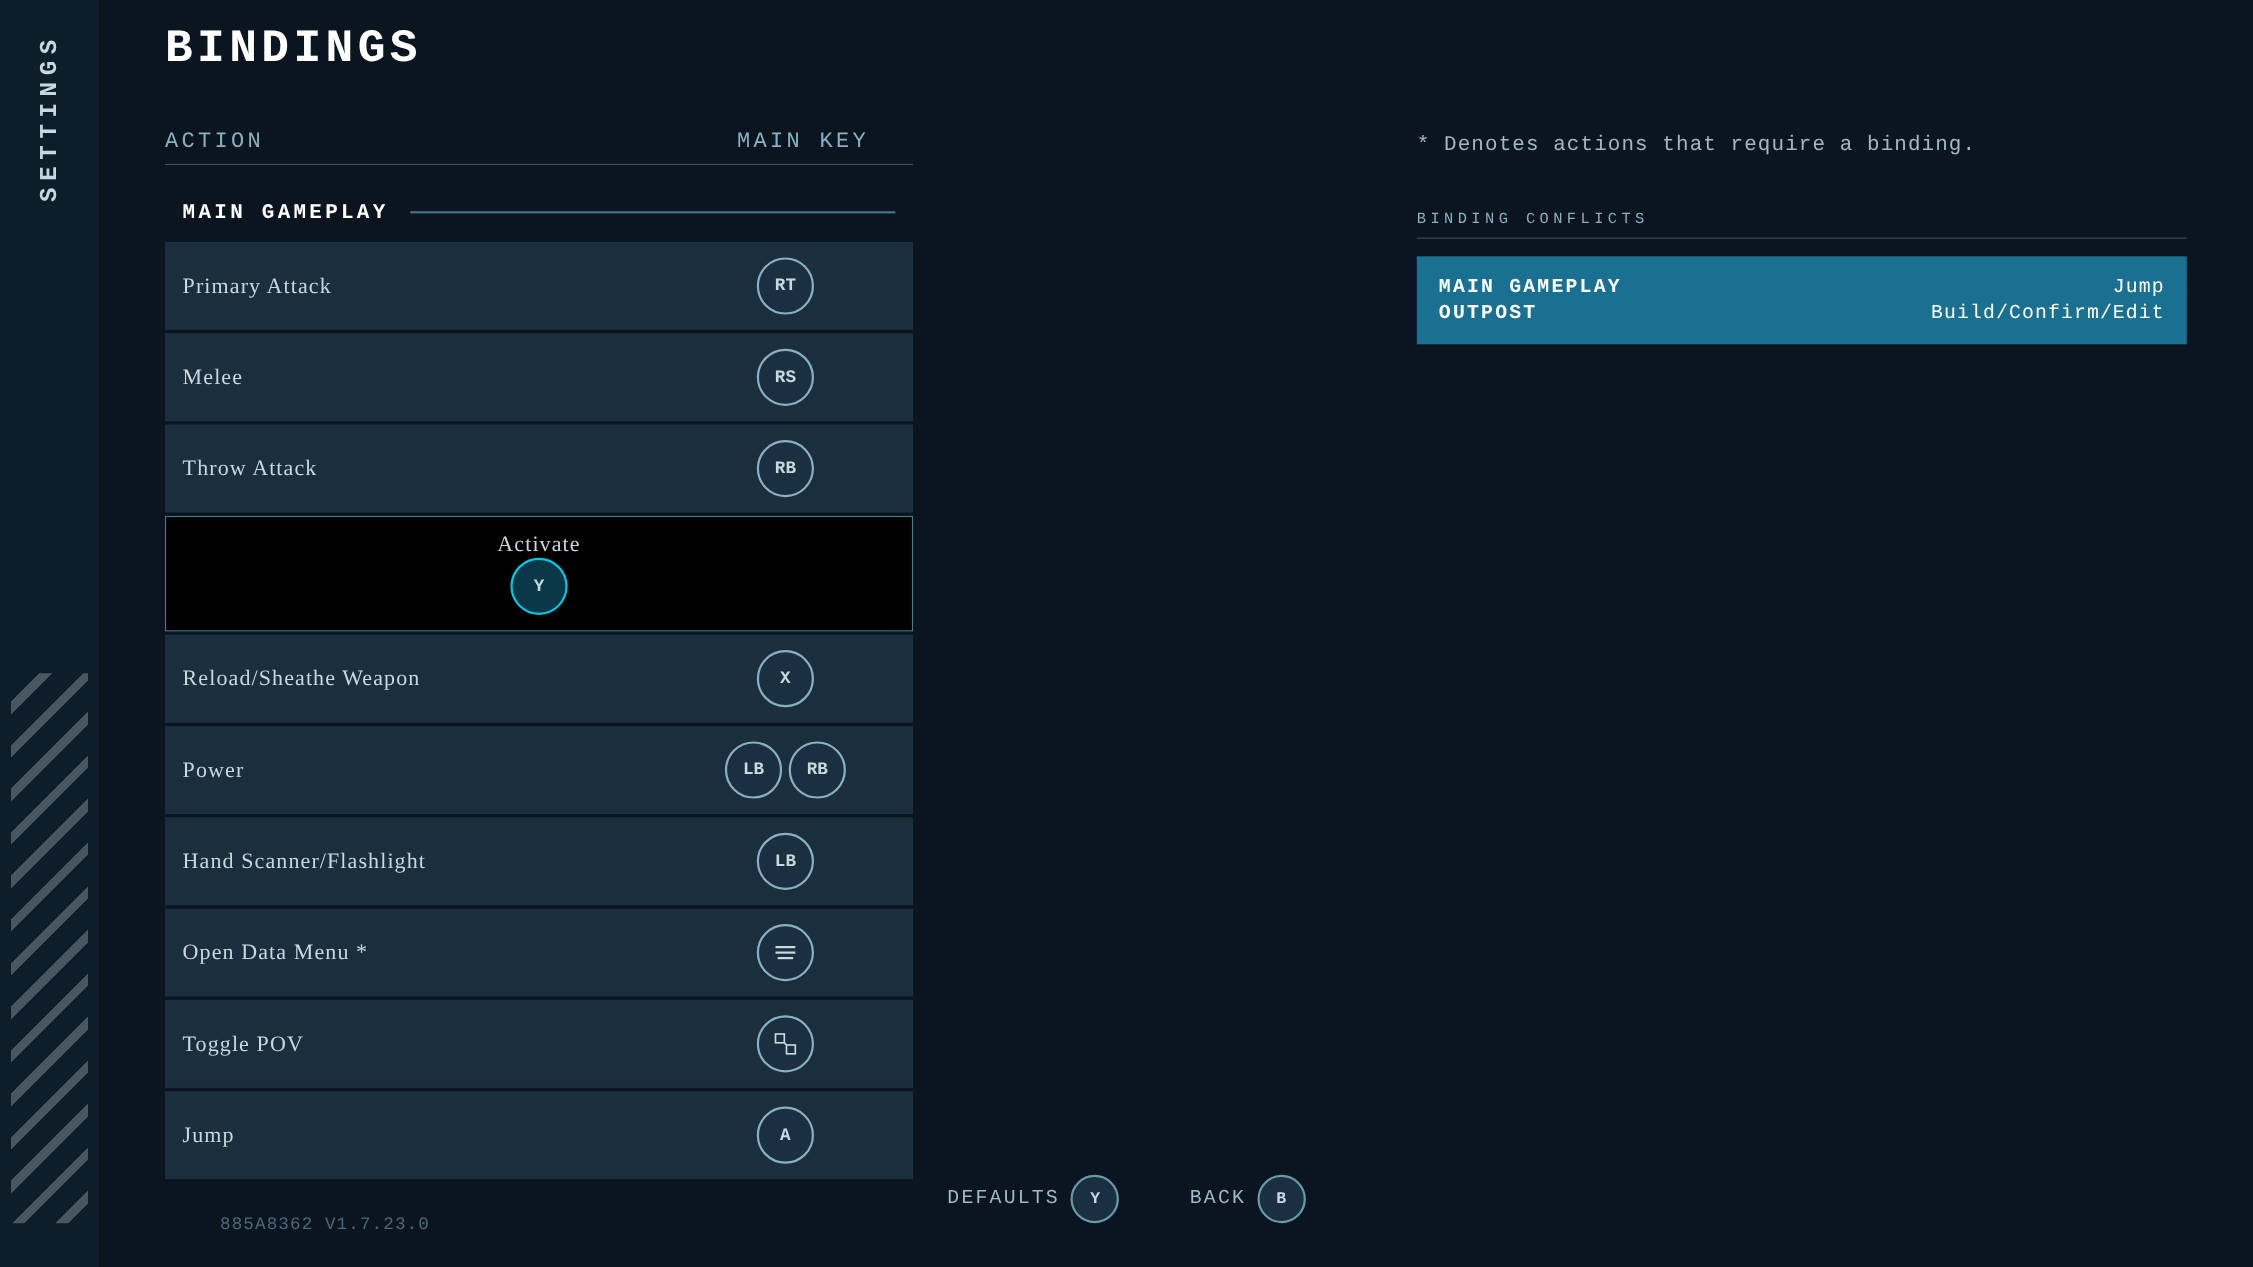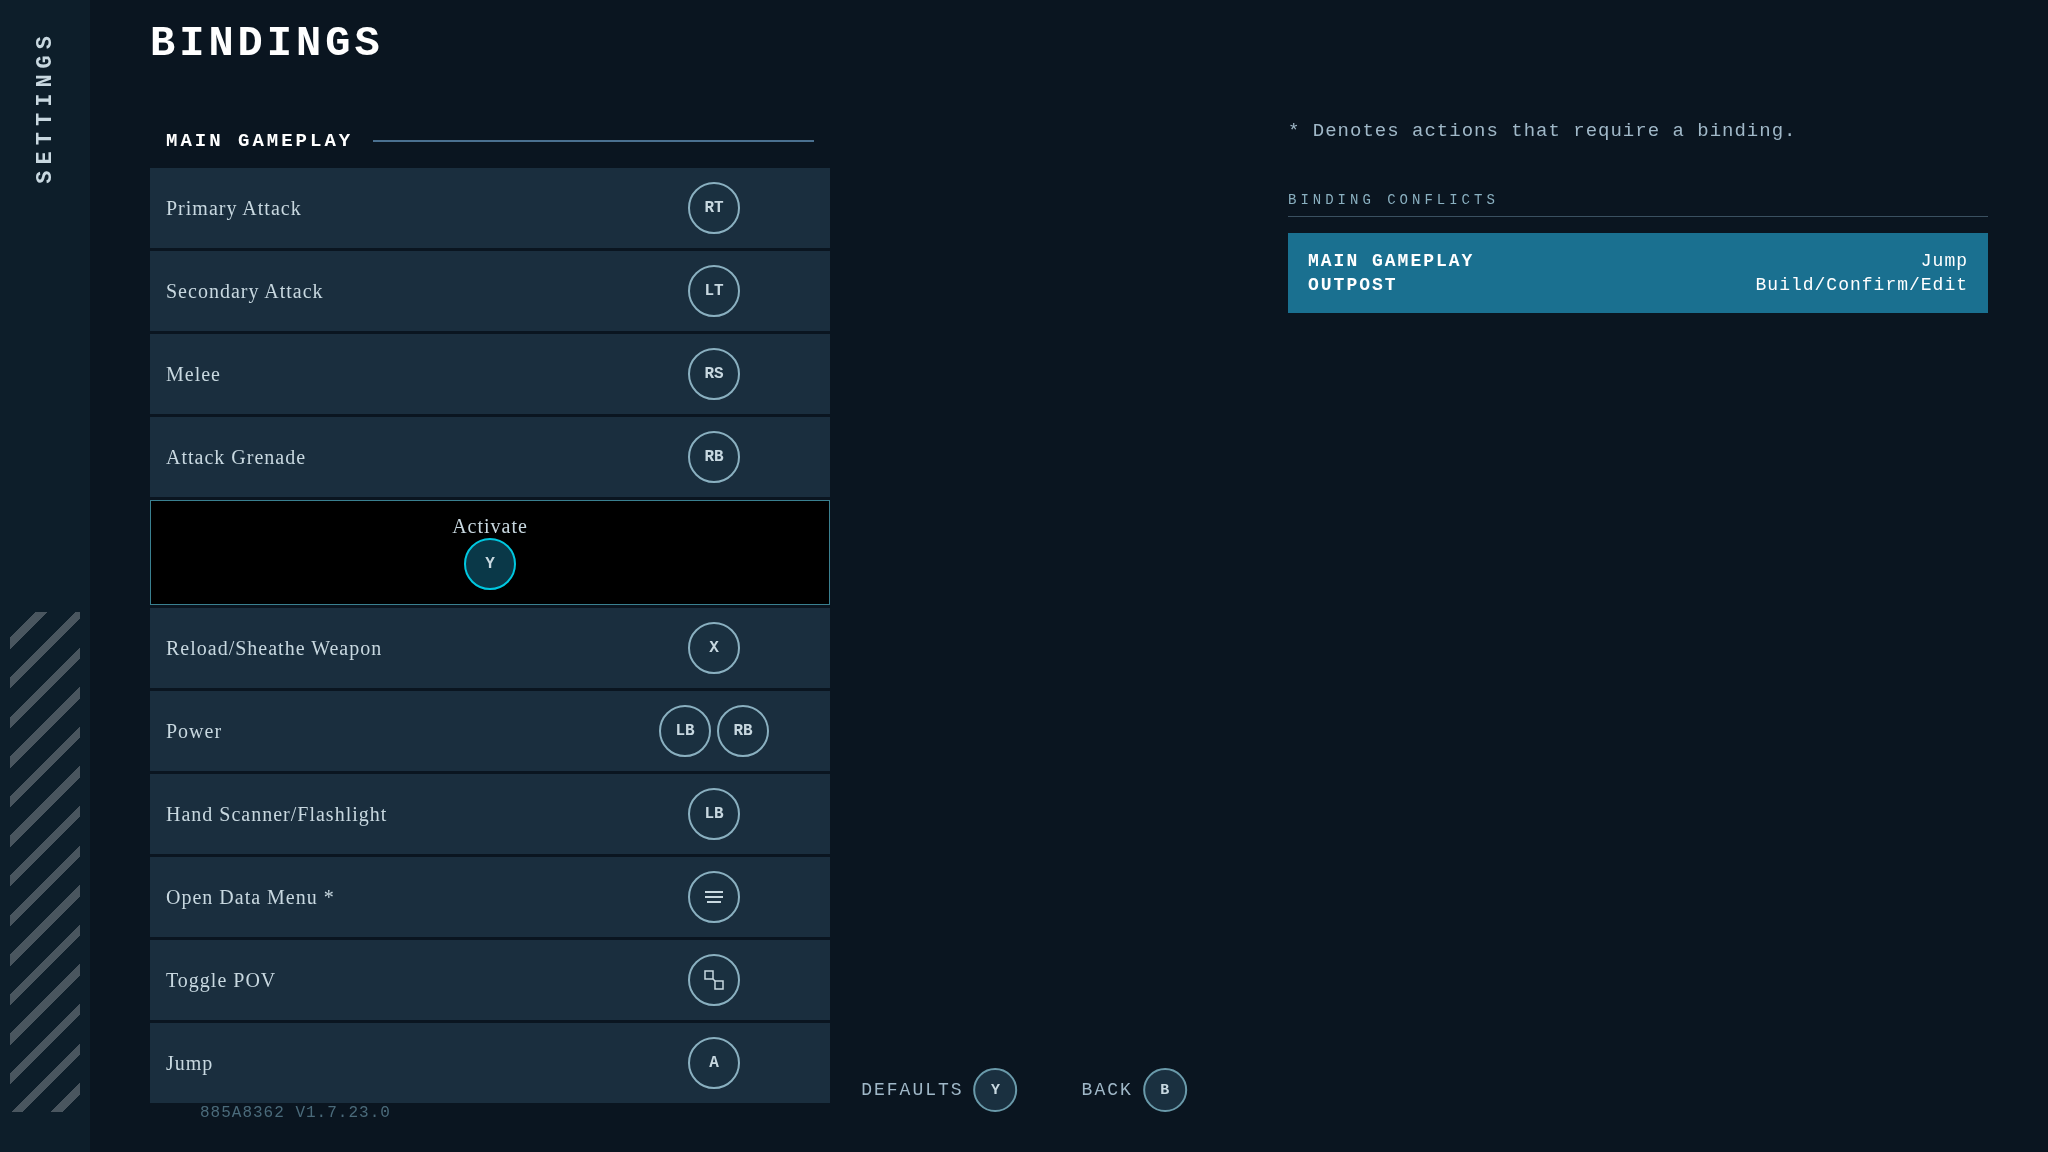--- a/index.html
+++ b/index.html
@@ -316,49 +316,47 @@
 <div class="sidebar">
   <div class="sidebar-title">SETTINGS</div>
   <div class="stripes-container"></div>
 </div>
 
 <div class="main-content">
   <h1 class="page-title">BINDINGS</h1>
 
   <div class="bindings-section">
 
+    <div class="bindings-header">
+      <span class="header-action">ACTION</span>
+      <span class="header-main-key">MAIN KEY</span>
+    </div>
 
     <div class="section-header">
       <span class="section-header-label">MAIN GAMEPLAY</span>
       <div class="section-header-line"></div>
     </div>
 
     <div class="binding-row">
       <span class="action-label">Primary Attack</span>
       <div class="key-buttons">
         <div class="key-btn">RT</div>
       </div>
     </div>
 
-    <div class="binding-row">
-      <span class="action-label">Secondary Attack</span>
-      <div class="key-buttons">
-        <div class="key-btn">LT</div>
-      </div>
-    </div>
 
     <div class="binding-row">
       <span class="action-label">Melee</span>
       <div class="key-buttons">
         <div class="key-btn">RS</div>
       </div>
     </div>
 
     <div class="binding-row">
-      <span class="action-label">Attack Grenade</span>
+      <span class="action-label">Throw Attack</span>
       <div class="key-buttons">
         <div class="key-btn">RB</div>
       </div>
     </div>
 
     <div class="binding-row highlighted">
       <span class="action-label">Activate</span>
       <div class="key-buttons">
         <div class="key-btn highlighted-key">Y</div>
       </div>

